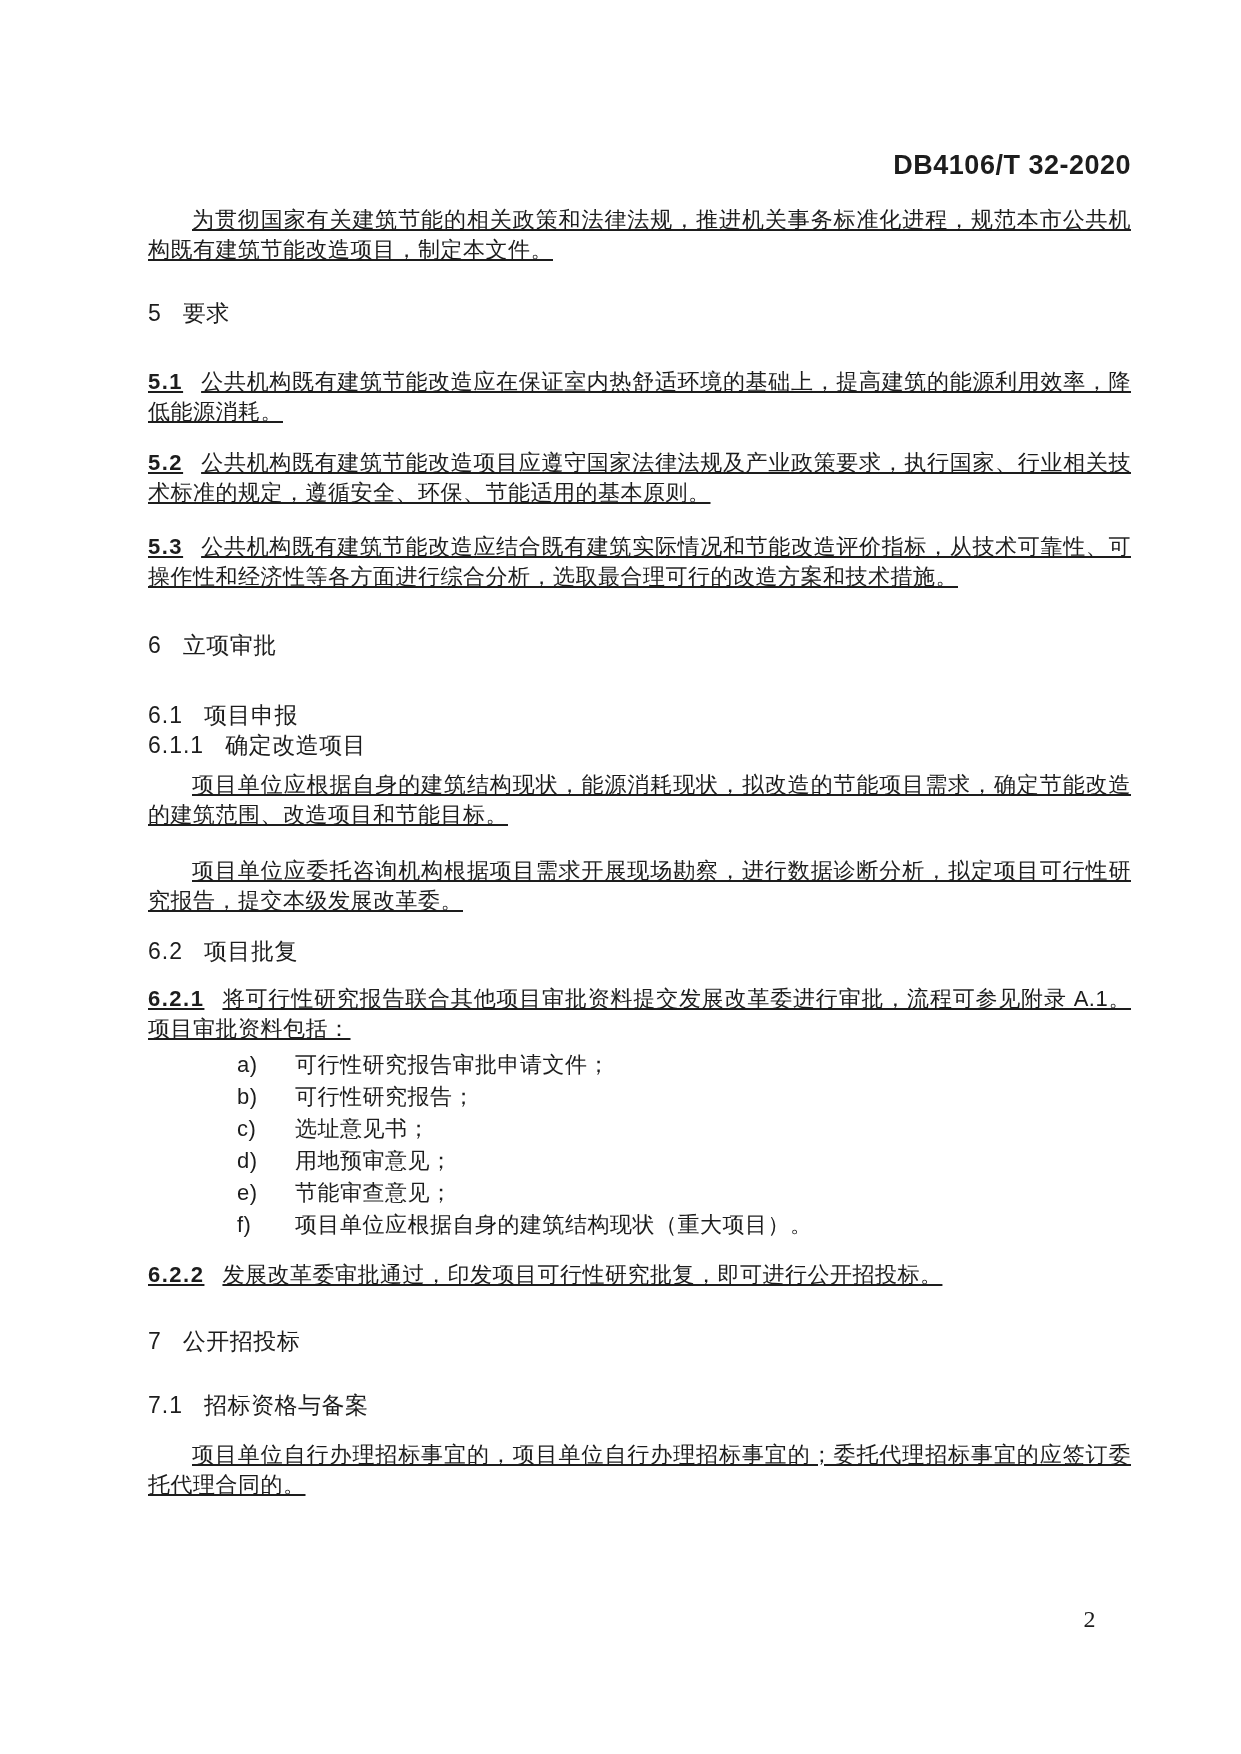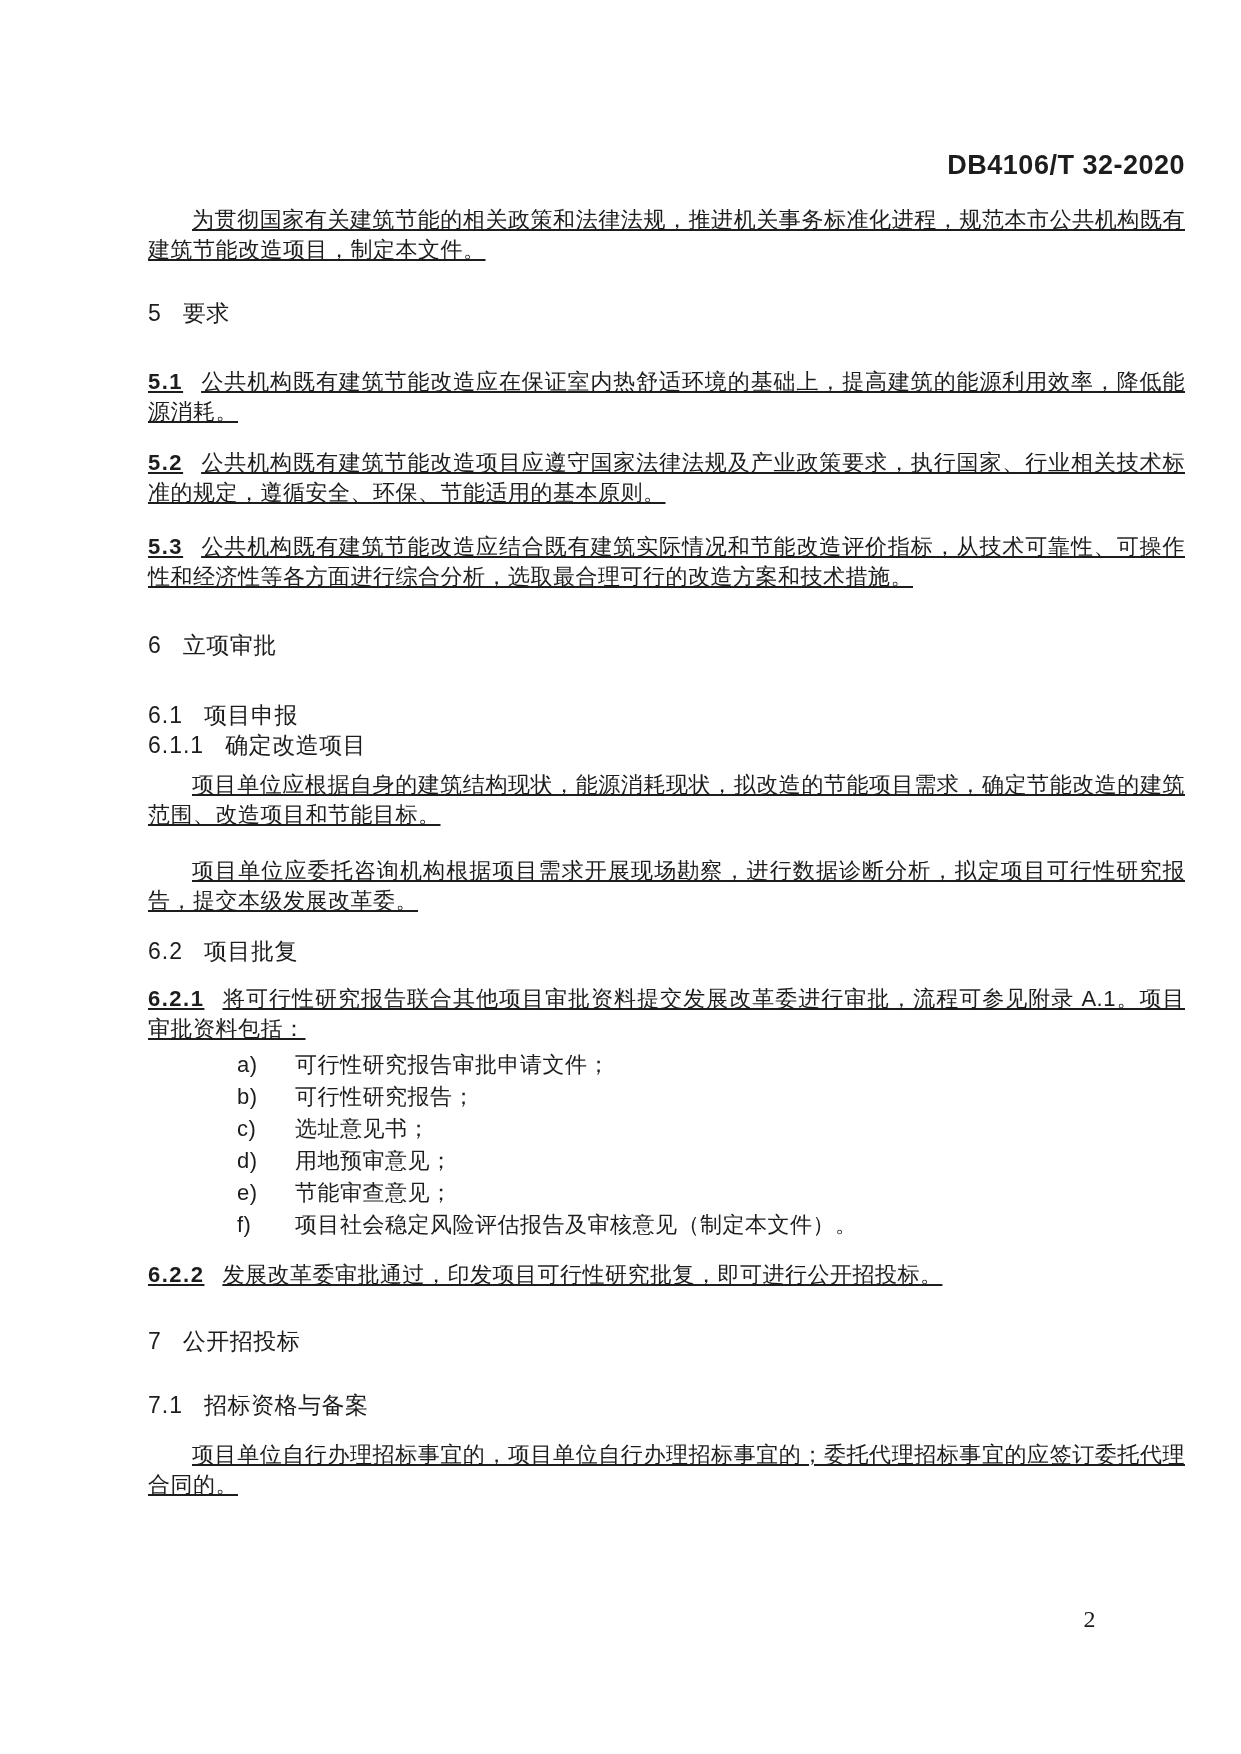--- a/index.html
+++ b/index.html
@@ -2,21 +2,21 @@
 <html><head>
 <meta charset="utf-8">
 <style>
   * { box-sizing: border-box; }
   html, body { margin: 0; padding: 0; background: #ffffff; }
   .page {
     position: relative;
     width: 1241px;
     height: 1754px;
     background: #ffffff;
-    padding: 150px 56px 0 148px;
+    padding: 150px 110px 0 148px;
     font-family: "Liberation Sans", sans-serif;
     font-size: 22px;
     line-height: 30px;
     color: #1d1d1d;
     text-align: justify;
     letter-spacing: 0.5px;
     overflow: hidden;
   }
   .doc-header {
     text-align: right;
@@ -90,21 +90,21 @@
     <div class="list-row">
         <span class="marker">d)</span>
         <span class="item-text">用地预审意见；</span>
       </div>
     <div class="list-row">
         <span class="marker">e)</span>
         <span class="item-text">节能审查意见；</span>
       </div>
     <div class="list-row">
         <span class="marker">f)</span>
-        <span class="item-text">项目社会稳定风险评估报告及审核意见（制定本文件）。</span>
+        <span class="item-text">项目单位应根据自身的建筑结构现状（重大项目）。</span>
       </div>
   </div>
 
   <p class="clause" style="margin-top:20px"><span class="cnum">6.2.2</span><span>发展改革委审批通过，印发项目可行性研究批复，即可进行公开招投标。</span></p>
 
   <div class="heading" style="margin-top:36px"><span class="hnum">7</span><span>公开招投标</span></div>
 
   <div class="heading" style="margin-top:34px"><span class="hnum">7.1</span><span>招标资格与备案</span></div>
 
   <p class="body-para" style="margin-top:20px">项目单位自行办理招标事宜的，项目单位自行办理招标事宜的；委托代理招标事宜的应签订委托代理合同的。</p>

